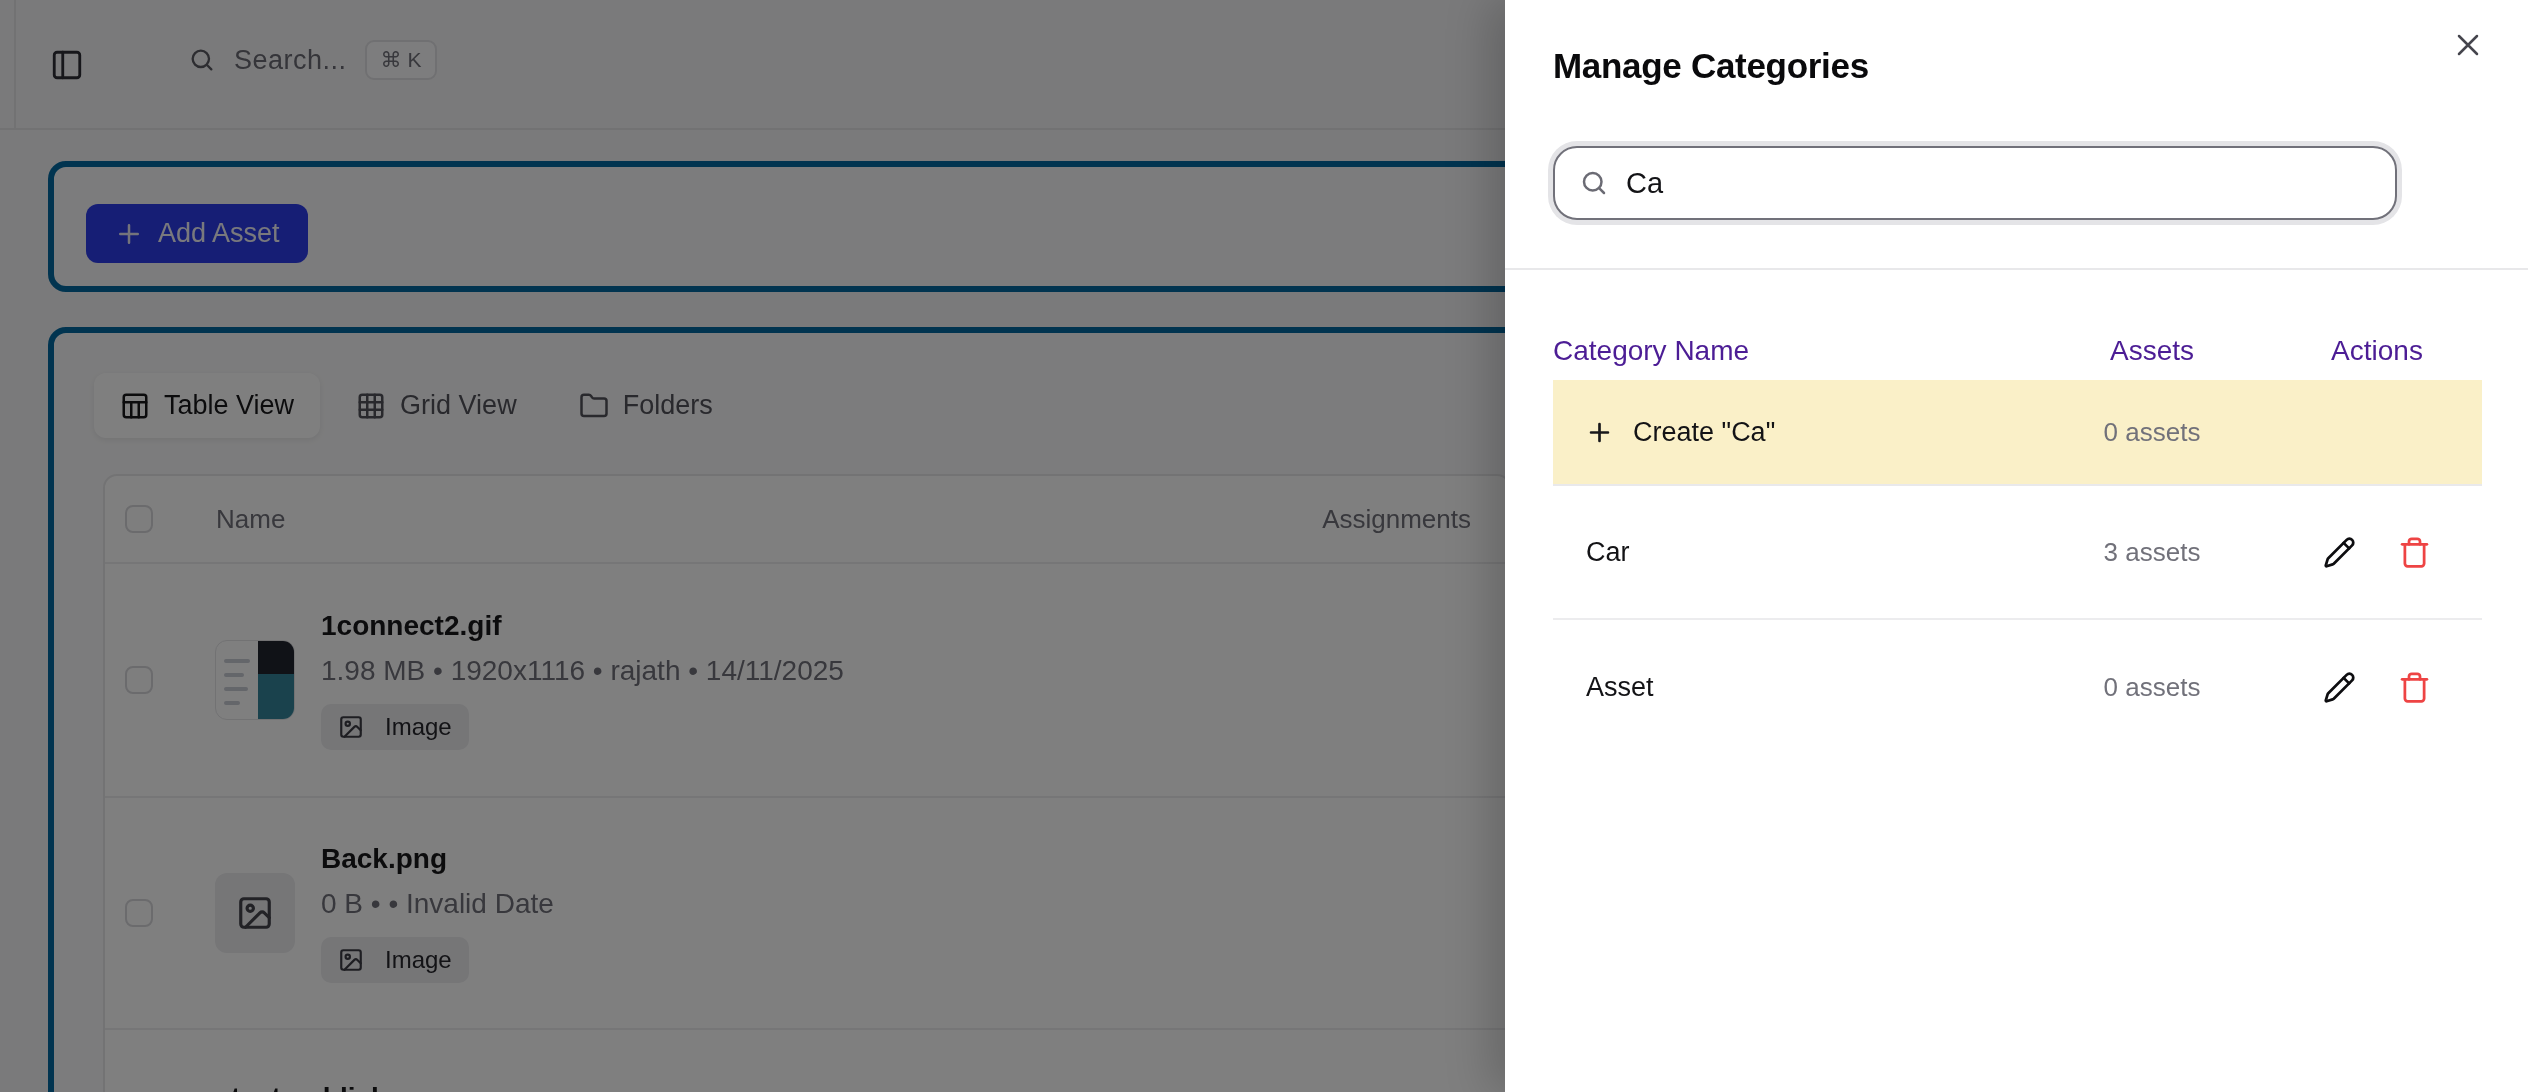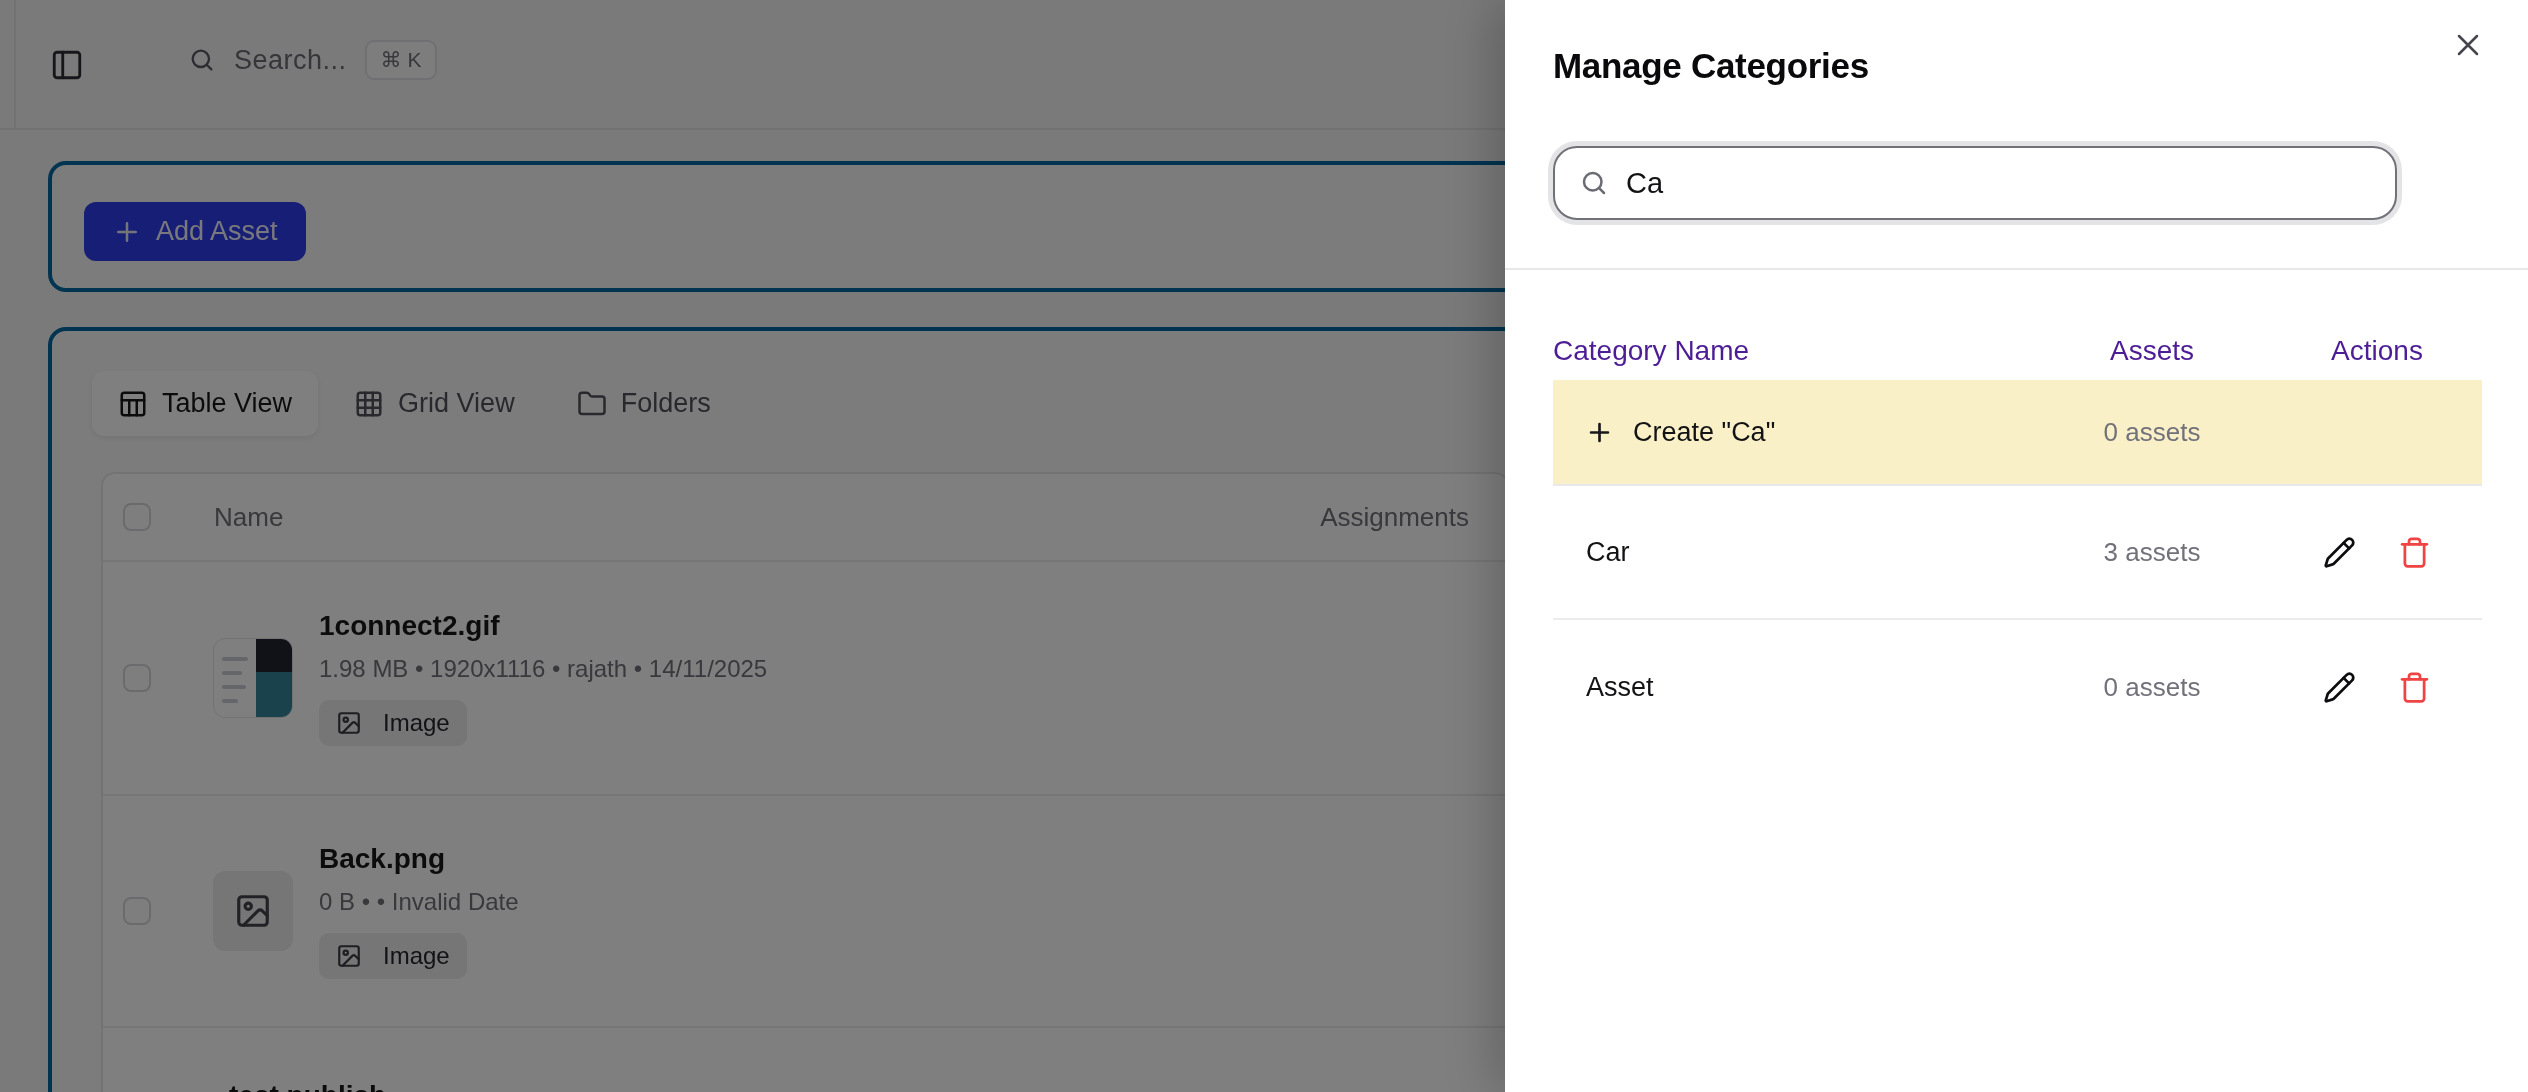--- a/index.html
+++ b/index.html
@@ -18,21 +18,21 @@
             border-bottom:2px solid #e4e4e7; }
   .rail-line { position:absolute; left:14px; top:0; width:2px; height:128px; background:#e4e4e7; }
   .sidebar-toggle { position:absolute; left:50px; top:48px; width:34px; height:34px;
                     background:none; border:none; cursor:pointer; }
   .global-search { position:absolute; left:188px; top:40px; display:flex; align-items:center; gap:18px; }
   .global-search .hint { font-size:27px; color:#6b6b74; letter-spacing:.5px; }
   .kbd { display:inline-flex; align-items:center; justify-content:center;
          height:40px; padding:0 14px; border:2px solid #e0e0e4; border-radius:9px;
          background:#fbfbfc; font-size:21px; color:#71717a; }
 
-  .card { position:absolute; background:#f9f9fa; border:4px solid #0369a1; border-radius:18px; }
+  .card { position:absolute; background:#f9f9fa; border:6px solid #0369a1; border-radius:18px; }
   .card-toolbar { left:48px; top:161px; width:1480px; height:131px; }
   .btn-primary { position:absolute; left:32px; top:37px; height:59px;
                  display:inline-flex; align-items:center; gap:14px; padding:0 28px;
                  border:none; border-radius:12px; background:#2d3ceb; color:#f2f2fa;
                  font-size:27px; font-family:inherit; cursor:pointer; }
 
   .card-table { left:48px; top:327px; width:1480px; height:790px; overflow:hidden; }
   .tabs { position:absolute; left:40px; top:40px; display:flex; align-items:center; gap:10px; }
   .tab { display:inline-flex; align-items:center; gap:14px; height:65px; padding:0 26px;
          border-radius:12px; font-size:27px; color:#52525b; cursor:pointer; }
@@ -51,21 +51,21 @@
   .row-1 { height:234px; } .row-2 { height:232px; } .row-3 { height:230px; border-bottom:none; }
   .thumb { width:80px; height:80px; margin-left:62px; border-radius:12px; overflow:hidden;
            position:relative; background:#ececef; flex:0 0 80px; }
   .thumb.gif { background:#ffffff; border:1px solid #e4e4e7; }
   .thumb.gif .tline { position:absolute; left:8px; height:4px; background:#c9ccd4; border-radius:2px; }
   .thumb.gif .dark { position:absolute; right:0; top:0; width:46%; height:42%; background:#20242f; }
   .thumb.gif .teal { position:absolute; right:0; bottom:0; width:46%; height:58%; background:#35849b; }
   .thumb.placeholder { display:flex; align-items:center; justify-content:center; }
   .asset-info { margin-left:26px; }
   .asset-title { font-size:28px; font-weight:700; color:#18181b; }
-  .asset-meta { margin-top:13px; font-size:24px; color:#71717a;text-align:center; }
+  .asset-meta { margin-top:13px; font-size:28px; color:#71717a;text-align:center; }
   .type-badge { margin-top:17px; display:inline-flex; align-items:center; gap:21px;
                 background:#ececef; border-radius:10px; padding:9px 17px;
                 font-size:24px; font-weight:500; color:#26262c; }
   .row-3 .asset-info { margin-left:106px; align-self:flex-start; padding-top:52px; }
 
   
   .overlay { position:absolute; inset:0; z-index:10; background:rgba(0,0,0,.5); }
   .panel { position:absolute; top:0; right:0; width:1023px; height:1092px; z-index:20;
            background:#ffffff; box-shadow:-14px 0 44px rgba(0,0,0,.2); }
   .panel-title { position:absolute; left:48px; top:46px; font-size:35px; font-weight:700;

